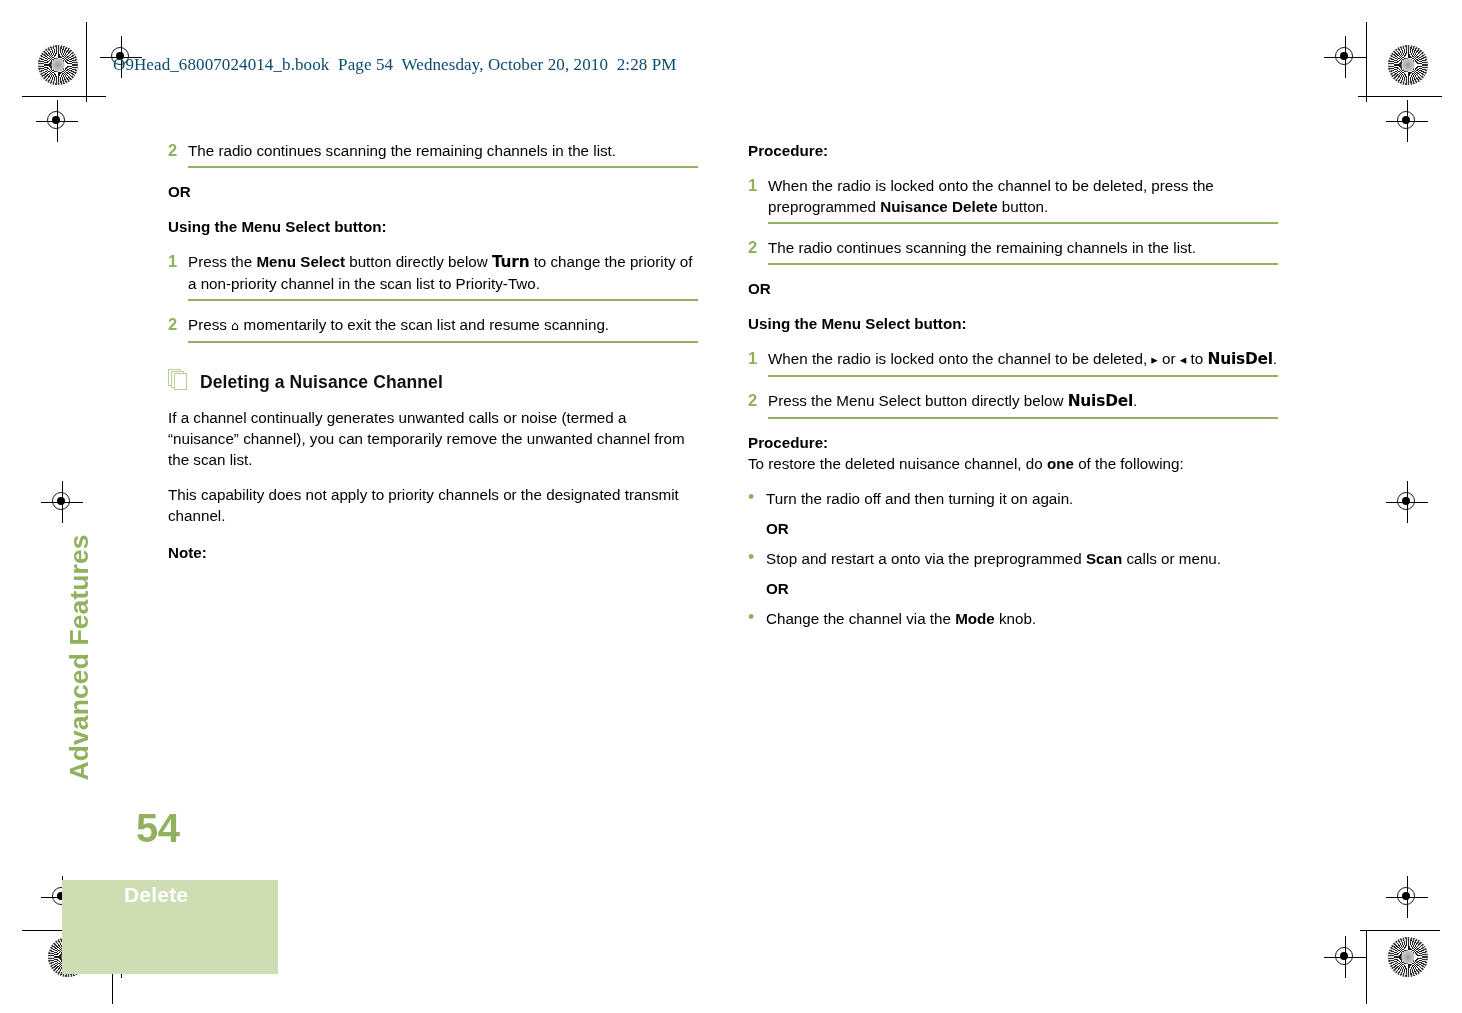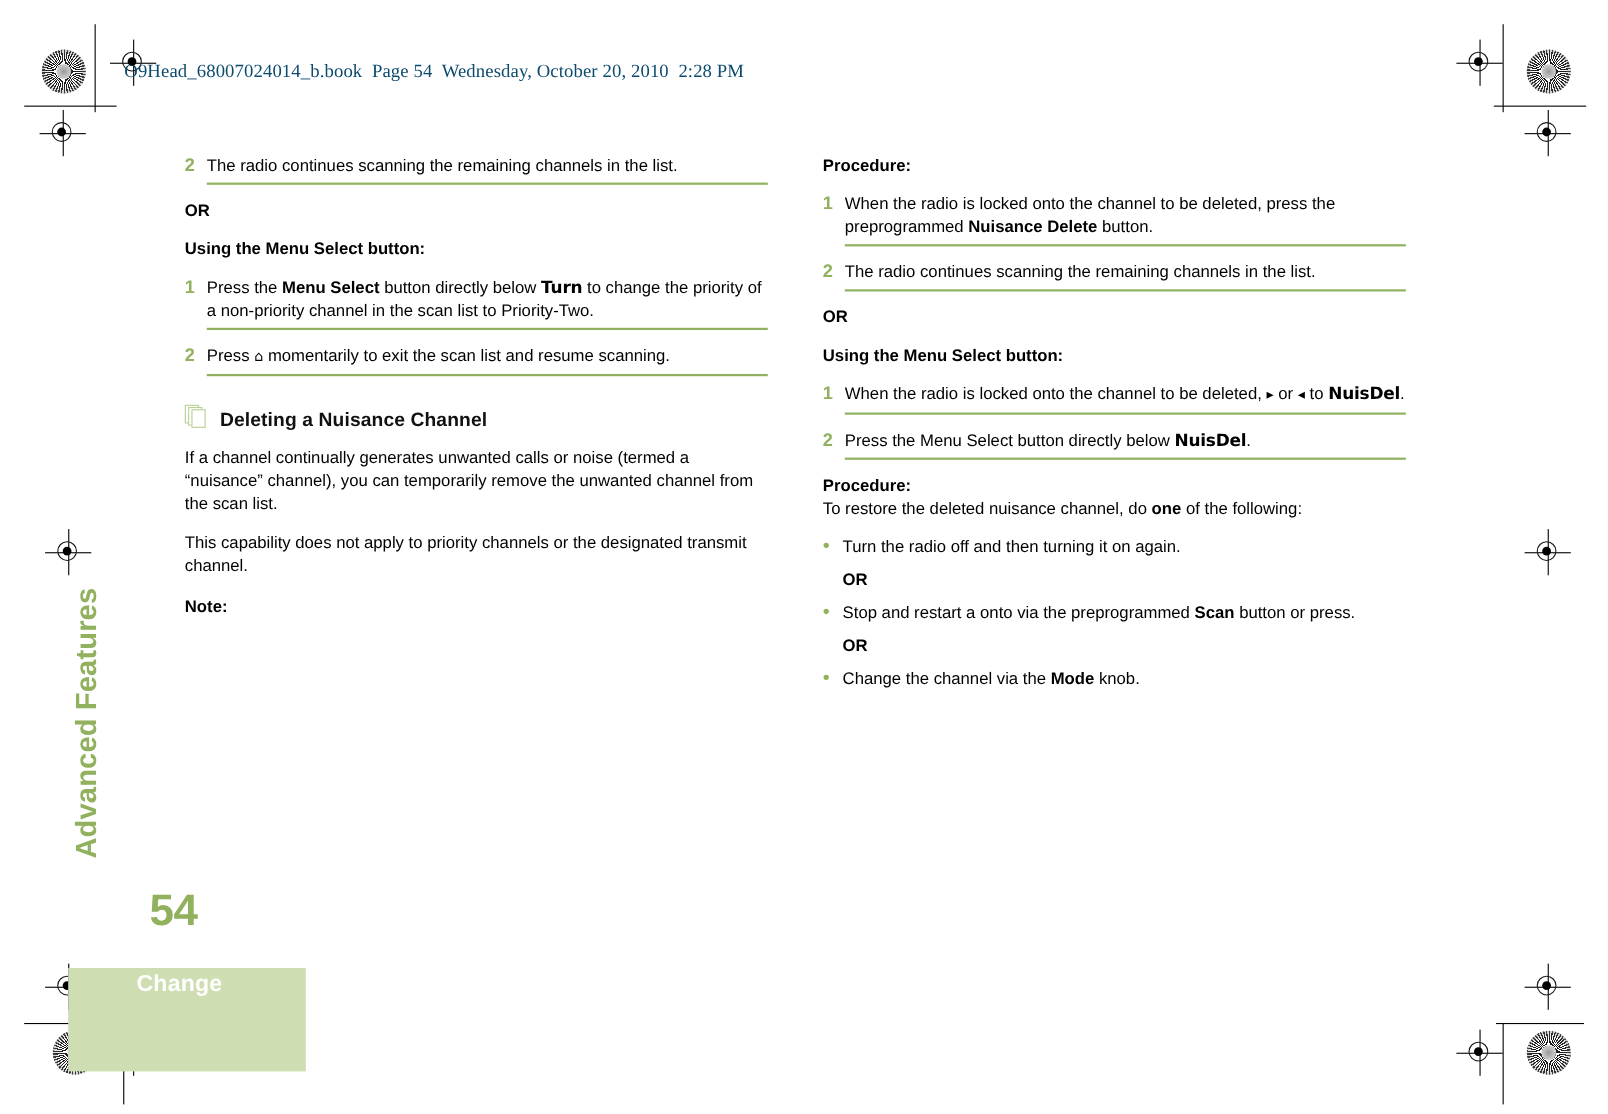--- a/index.html
+++ b/index.html
@@ -316,21 +316,21 @@
 <div class="trim" style="left:1366px; top:22px; width:1.4px; height:80px;"></div>
 <div class="trim" style="left:22px; top:96px; width:84px; height:1.4px;"></div>
 <div class="trim" style="left:1358px; top:96px; width:84px; height:1.4px;"></div>
 <div class="trim" style="left:22px; top:930px; width:66px; height:1.4px;"></div>
 <div class="trim" style="left:1360px; top:930px; width:80px; height:1.4px;"></div>
 <div class="trim" style="left:1366px; top:930px; width:1.4px; height:74px;"></div>
 
 <div class="header-line">O9Head_68007024014_b.book  Page 54  Wednesday, October 20, 2010  2:28 PM</div>
 
 <div class="footer-band"></div>
-<div class="footer-lang">Change</div>
+<div class="footer-lang">Delete</div>
 <div class="chapter-tab">Advanced Features</div>
 <div class="page-number">54</div>
 
 <div class="col col-left">
 
   <div class="step-wrap">
     <div class="step">
       <div class="step-num">2</div>
       <div class="step-body">The radio continues scanning the remaining channels in the list.</div>
     </div>
@@ -414,21 +414,21 @@
   <p class="para"><span>To restore the deleted nuisance channel, do </span><b>one</b><span> of the following:</span></p>
 
   <div class="bullet-row">
     <div class="bullet-dot">•</div>
     <div class="bullet-body">Turn the radio off and then turning it on again.</div>
   </div>
   <div class="sub-or">OR</div>
 
   <div class="bullet-row">
     <div class="bullet-dot">•</div>
-    <div class="bullet-body"><span>Stop and restart a onto via the preprogrammed </span><b>Scan</b><span> button or press.</span></div>
+    <div class="bullet-body"><span>Stop and restart a onto via the preprogrammed </span><b>Scan</b><span> calls or menu.</span></div>
   </div>
   <div class="sub-or">OR</div>
 
   <div class="bullet-row">
     <div class="bullet-dot">•</div>
     <div class="bullet-body"><span>Change the channel via the </span><b>Mode</b><span> knob.</span></div>
   </div>
 
 </div>
 

